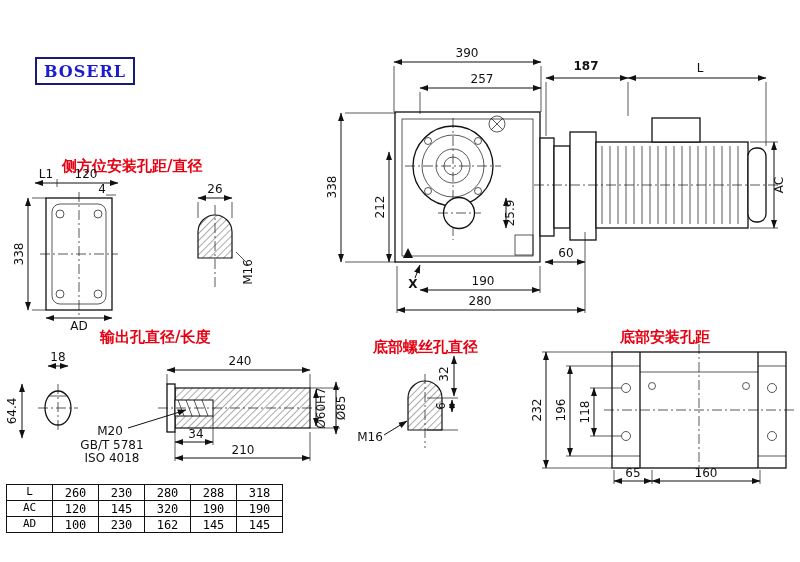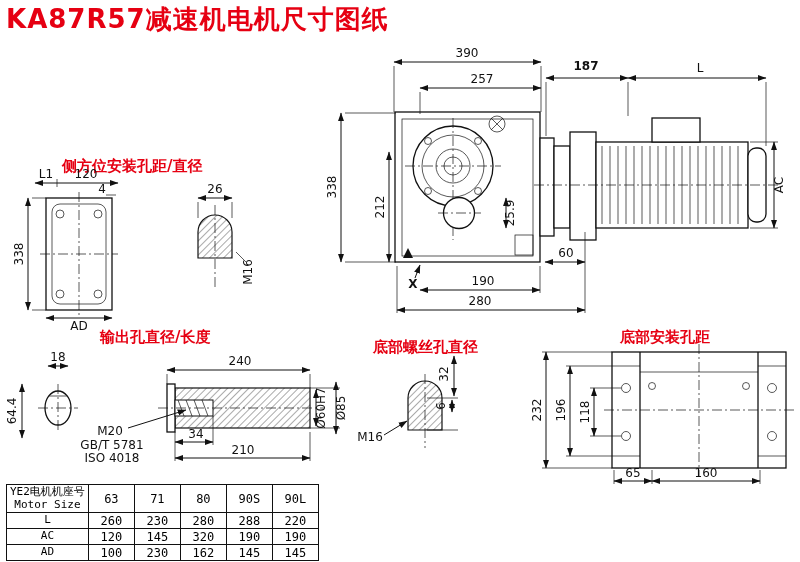--- a/index.html
+++ b/index.html
@@ -23,21 +23,21 @@
                font-family:"DejaVu Sans Mono","Liberation Mono",monospace; background:#fff; }
   table.spec td { border:1px solid #111; text-align:center; padding:0 3px; height:16px; min-width:46px; }
   table.spec tr.hdr td { height:28px; }
   td.namecol { min-width:108px; font-size:11px; line-height:1.15; }
 </style>
 </head>
 <body>
 
 <div class="stage">
 
-  <div class="title">KA87R57减速机电机尺寸图纸</div>
+  <div class="logo">BOSERL</div>
 
   <div class="rlabel" style="left:62px; top:157px;">侧方位安装孔距/直径</div>
   <div class="rlabel" style="left:100px; top:328px;">输出孔直径/长度</div>
   <div class="rlabel" style="left:373px; top:338px;">底部螺丝孔直径</div>
   <div class="rlabel" style="left:620px; top:328px;text-align:center;">底部安装孔距</div>
 
   <svg class="draw" width="800" height="562" viewBox="0 0 800 562">
     <defs>
       <marker id="arr" viewBox="0 0 10 8" markerWidth="9" markerHeight="7" refX="9.5" refY="4" orient="auto-start-reverse">
         <path d="M0,0.5 L10,4 L0,7.5 Z" fill="#111"></path>
@@ -254,38 +254,27 @@
       <line class="dim" x1="652" y1="481" x2="760" y2="481" marker-start="url(#arr)" marker-end="url(#arr)"></line>
       <text x="706" y="477" text-anchor="middle" font-size="11">160</text>
       <line class="thin" x1="614" y1="470" x2="614" y2="484"></line>
       <line class="thin" x1="652" y1="470" x2="652" y2="484"></line>
       <line class="thin" x1="760" y1="470" x2="760" y2="484"></line>
     </g>
   </svg>
 
   <table class="spec">
     <tbody>
-      <tr class="hdr">
-        <td class="namecol">
-          <div>YE2电机机座号</div>
-          <div>Motor Size</div>
-        </td>
-        <td>63</td>
-        <td>71</td>
-        <td>80</td>
-        <td>90S</td>
-        <td>90L</td>
-      </tr>
       <tr>
         <td class="namecol">L</td>
         <td>260</td>
         <td>230</td>
         <td>280</td>
         <td>288</td>
-        <td>220</td>
+        <td>318</td>
       </tr>
       <tr>
         <td class="namecol">AC</td>
         <td>120</td>
         <td>145</td>
         <td>320</td>
         <td>190</td>
         <td>190</td>
       </tr>
       <tr>

